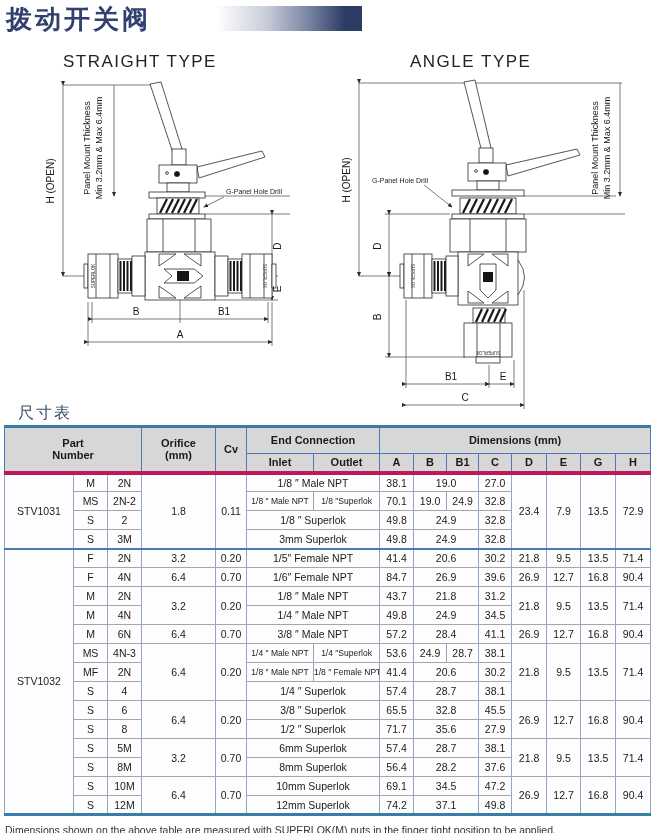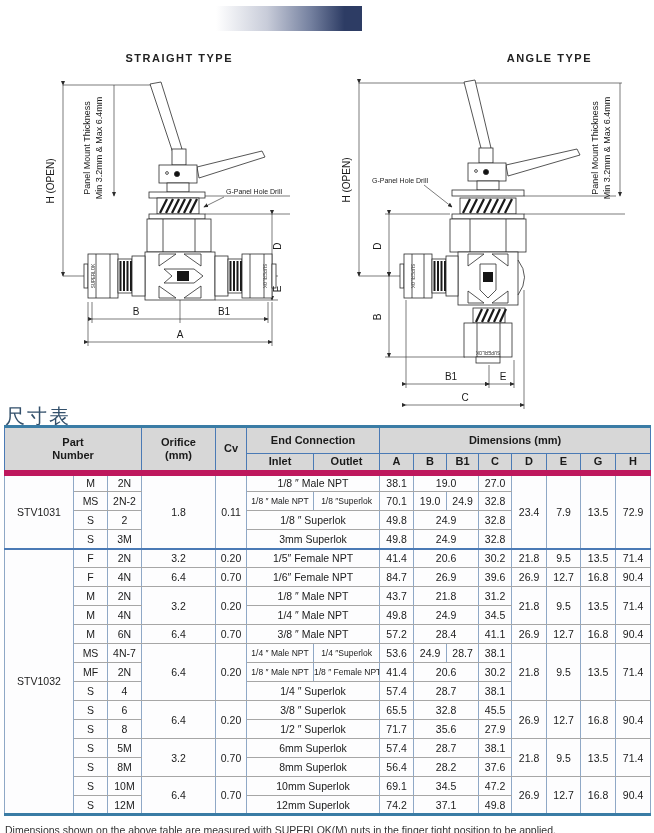--- a/index.html
+++ b/index.html
@@ -3,57 +3,58 @@
 <meta charset="utf-8">
 <style>
 *{margin:0;padding:0;box-sizing:border-box}
 html,body{background:#fff}
 #page{position:relative;width:654px;height:833px;background:#fff;overflow:hidden;
   font-family:"Liberation Sans",sans-serif;color:#1a1a1a}
 .title{position:absolute;left:6px;top:2px;font-size:26px;font-weight:700;color:#32406f;
   font-family:"DejaVu Serif",serif;letter-spacing:3px}
 .grad{position:absolute;left:216px;top:6px;width:146px;height:25px;
   background:linear-gradient(90deg,#ffffff 0%,#c8ccd9 35%,#74809f 65%,#2d3c64 88%,#2d3c64 100%)}
-.dtitle{position:absolute;top:52px;width:170px;font-size:11px;font-weight:700;color:#222;
-  letter-spacing:1.5px;text-align:right}
+.dtitle{position:absolute;top:52px;width:170px;font-size:17px;font-weight:400;color:#222;
+  letter-spacing:1.5px;text-align:left}
 #st-title{left:63px}
-#an-title{left:422px}
+#an-title{left:410px}
 svg{position:absolute}
 #svg-straight{left:0;top:50px}
 #svg-angle{left:335px;top:50px}
 svg text{font-family:"Liberation Sans",sans-serif;fill:#1a1a1a}
 .geo{stroke:#2b2b2b;fill:#fff;stroke-width:.8}
 .dim{stroke:#444;stroke-width:.7;fill:none}
 .dimtext{font-size:10px}
 .lbl7{font-size:7px}
 .tiny{font-size:4.5px;fill:#333}
 .coil{stroke:#1a1a1a;stroke-width:2.2}
 .vcoil{stroke:#1a1a1a;stroke-width:2}
 .dark{fill:#141414;stroke:none}
-.seclabel{position:absolute;left:5px;top:403px;font-size:20px;color:#33506b;
+.seclabel{position:absolute;left:18px;top:403px;font-size:16px;color:#33506b;
   font-family:Liberation Mono, monospace;letter-spacing:2px}
 #dim-table{position:absolute;left:4px;top:425px;width:646px;border-collapse:collapse;
   table-layout:fixed;font-size:10.5px;border-top:3px solid #3a7ca5;border-bottom:3px solid #3a7ca5}
 #dim-table th{background:#d7d7d7;border:1px solid #4a7ab5;font-size:11px;font-weight:700;
   white-space:pre-line;height:27px;line-height:1.15;text-align:center}
 #dim-table thead tr:nth-child(2) th{height:19px}
-#dim-table thead{border-bottom:6px solid #be185d}
+#dim-table thead{border-bottom:4px solid #be185d}
 #dim-table td{border-left:1px solid #8fa8c6;border-right:1px solid #8fa8c6;
   border-top:1px solid #a6a6a6;border-bottom:1px solid #a6a6a6;height:19px;
   text-align:center;white-space:nowrap;overflow:hidden;background:#fdfdfe}
 #dim-table tr.group-start td{border-top:2px solid #4a7ab5}
 #dim-table td.sm{font-size:8.5px}
 .footnote{position:absolute;left:5px;top:824px;width:645px;font-size:10.5px;color:#333;
   white-space:nowrap;overflow:hidden}
 </style>
 </head>
 <body>
 
 <div id="page">
 
+  <div class="title">拨动开关阀</div>
   <div class="grad"></div>
 
   <div class="dtitle" id="st-title">STRAIGHT TYPE</div>
   <div class="dtitle" id="an-title">ANGLE TYPE</div>
 
   <svg id="svg-straight" width="335" height="352" viewBox="0 0 335 352">
     <defs>
       <marker id="ar1" markerWidth="7" markerHeight="6" refX="6" refY="3" orient="auto">
         <path d="M0,0 L7,3 L0,6 z" fill="#2b2b2b"></path>
       </marker>
@@ -392,21 +393,21 @@
           <td>57.2</td>
           <td colspan="2">28.4</td>
           <td>41.1</td>
           <td>26.9</td>
           <td>12.7</td>
           <td>16.8</td>
           <td>90.4</td>
         </tr>
         <tr>
           <td>MS</td>
-          <td>4N-7</td>
+          <td>4N-3</td>
           <td rowspan="3">6.4</td>
           <td rowspan="3">0.20</td>
           <td class="sm">1/4 ″ Male NPT</td>
           <td class="sm">1/4 ″Superlok</td>
           <td>53.6</td>
           <td>24.9</td>
           <td>28.7</td>
           <td>38.1</td>
           <td rowspan="3">21.8</td>
           <td rowspan="3">9.5</td>

